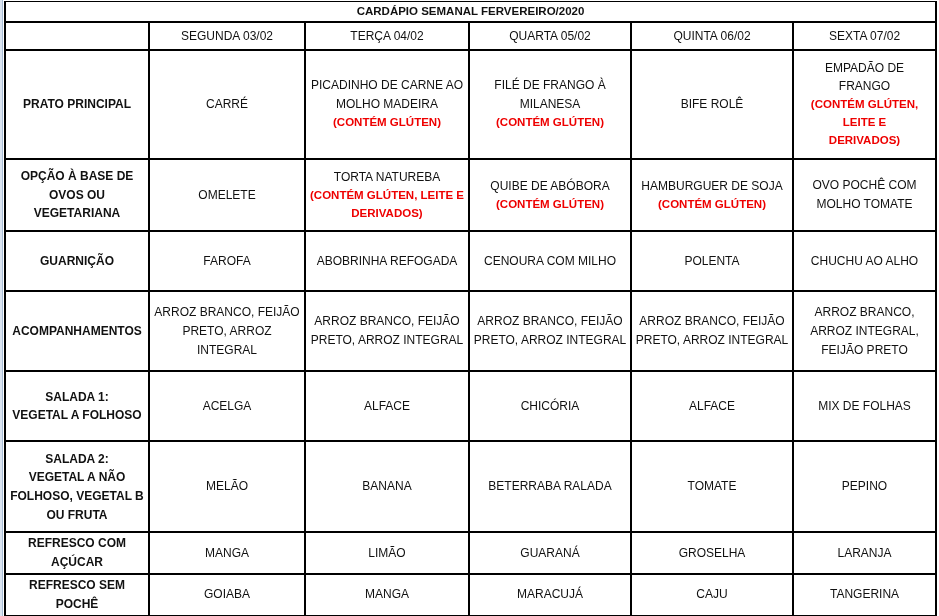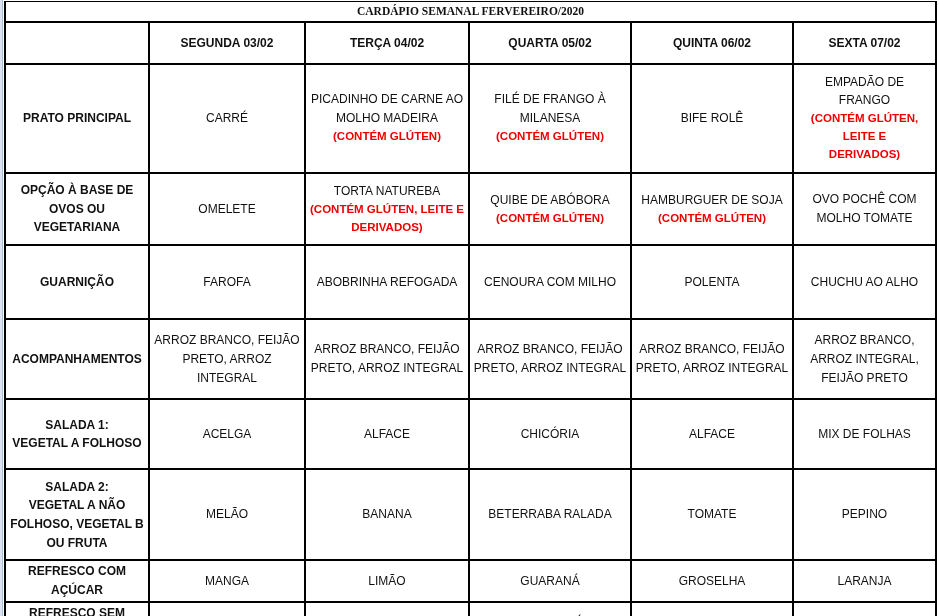--- a/index.html
+++ b/index.html
@@ -32,27 +32,26 @@
     padding: 8px 3px;
     white-space: pre-line;
     overflow: hidden;
   }
   tr.title-row td {
     height: 20px;
     border-top: 1px solid var(--border);
     font-weight: bold;
     font-size: 11.5px;
     padding: 0;
-    font-family: Liberation Serif, serif;
   }
   tr.day-header-row th {
     height: 21px;
-    font-weight: bold;
+    font-weight: normal;
     font-size: 12px;
-    padding: 13px 2px;
+    padding: 6px 2px;
   }
   tbody th.rowlabel {
     font-weight: bold;
     font-size: 12px;
     line-height: 1.55;
     padding: 1px 0;
   }
   tbody td .val {
     display: block;
     font-size: 12px;
@@ -62,21 +61,21 @@
   tbody td .allergen {
     display: block;
     font-size: 11.5px;
     font-weight: bold;
     color: var(--allergen);
     line-height: 1.55;
   }
   
   tbody tr:nth-child(1) { height: 95px; }
   tbody tr:nth-child(2) { height: 70px; }
-  tbody tr:nth-child(3) { height: 74px; margin-top: 8px; }
+  tbody tr:nth-child(3) { height: 60px; margin-top: 8px; }
   tbody tr:nth-child(4) { height: 80px; }
   tbody tr:nth-child(5) { height: 70px; }
   tbody tr:nth-child(6) { height: 91px; }
   tbody tr:nth-child(7) { height: 41px; }
   tbody tr:nth-child(8) { height: 42px; }
 </style>
 </head>
 <body>
 
 <div class="page-edge"></div>

